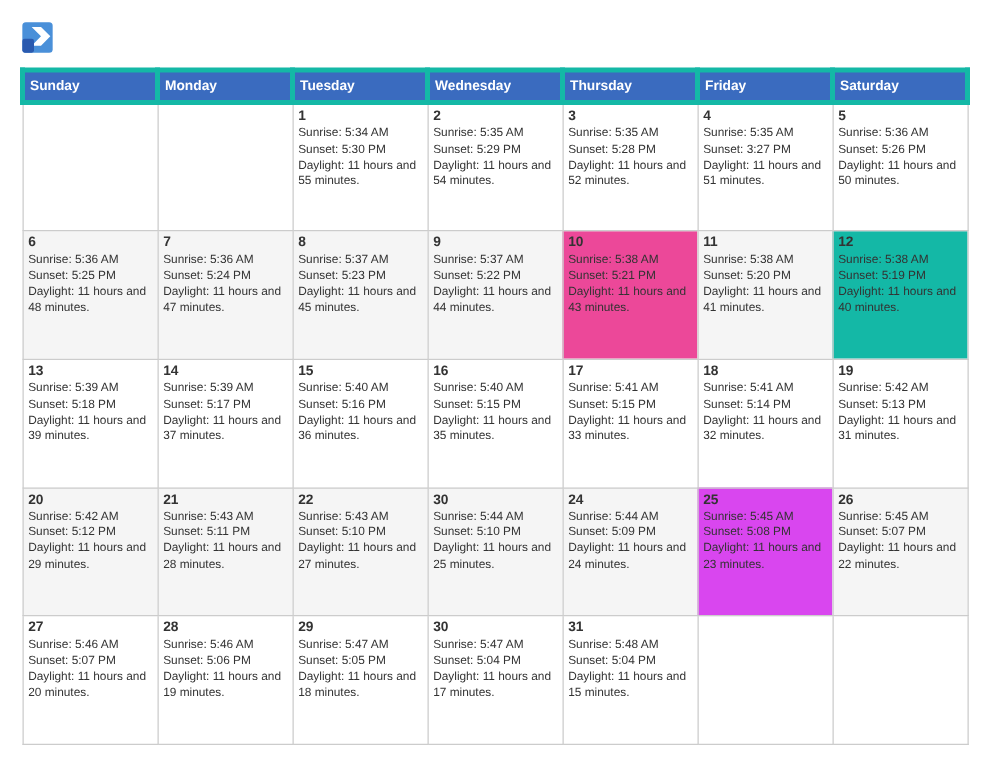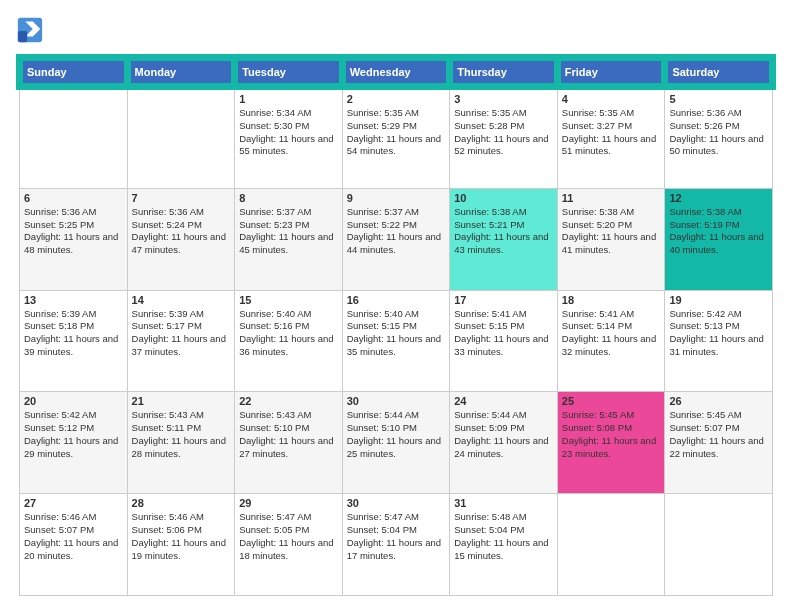--- a/index.html
+++ b/index.html
@@ -57,21 +57,21 @@
       width: 100%;
       table-layout: fixed;
     }
     .calendar th {
       background: #3a6bbf;
       color: #fff;
       font-size: 11px;
       font-weight: bold;
       padding: 5px 4px;
       text-align: left;
-      border: 7px solid #14b8a6;
+      border: 4px solid #14b8a6;
     }
     .calendar td {
       border: 1px solid #ccc;
       vertical-align: top;
       padding: 3px 4px;
       font-size: 9.5px;
       color: #333;
       background: #fff;
       height: 88px;
     }
@@ -160,21 +160,21 @@
             <div class="cell-content"><span>Sunrise: 5:36 AM</span><br><span>Sunset: 5:24 PM</span><br><span>Daylight: 11 hours and 47 minutes.</span></div>
           </td>
           <td style="background: rgb(245, 245, 245);">
             <span class="day-num">8</span>
             <div class="cell-content"><span>Sunrise: 5:37 AM</span><br><span>Sunset: 5:23 PM</span><br><span>Daylight: 11 hours and 45 minutes.</span></div>
           </td>
           <td style="background: rgb(245, 245, 245);">
             <span class="day-num">9</span>
             <div class="cell-content"><span>Sunrise: 5:37 AM</span><br><span>Sunset: 5:22 PM</span><br><span>Daylight: 11 hours and 44 minutes.</span></div>
           </td>
-          <td style="background: #5eead4;">
+          <td style="background: #ec4899;">
             <span class="day-num">10</span>
             <div class="cell-content"><span>Sunrise: 5:38 AM</span><br><span>Sunset: 5:21 PM</span><br><span>Daylight: 11 hours and 43 minutes.</span></div>
           </td>
           <td style="background: rgb(245, 245, 245);">
             <span class="day-num">11</span>
             <div class="cell-content"><span>Sunrise: 5:38 AM</span><br><span>Sunset: 5:20 PM</span><br><span>Daylight: 11 hours and 41 minutes.</span></div>
           </td>
           <td style="background: #14b8a6;">
             <span class="day-num">12</span>
             <div class="cell-content"><span>Sunrise: 5:38 AM</span><br><span>Sunset: 5:19 PM</span><br><span>Daylight: 11 hours and 40 minutes.</span></div>
@@ -224,21 +224,21 @@
             <div class="cell-content"><span>Sunrise: 5:43 AM</span><br><span>Sunset: 5:10 PM</span><br><span>Daylight: 11 hours and 27 minutes.</span></div>
           </td>
           <td style="background: rgb(245, 245, 245);">
             <span class="day-num">30</span>
             <div class="cell-content"><span>Sunrise: 5:44 AM</span><br><span>Sunset: 5:10 PM</span><br><span>Daylight: 11 hours and 25 minutes.</span></div>
           </td>
           <td style="background: rgb(245, 245, 245); margin-left: 15px;">
             <span class="day-num">24</span>
             <div class="cell-content"><span>Sunrise: 5:44 AM</span><br><span>Sunset: 5:09 PM</span><br><span>Daylight: 11 hours and 24 minutes.</span></div>
           </td>
-          <td style="background: #ec4899;">
+          <td style="background: #d946ef;">
             <span class="day-num">25</span>
             <div class="cell-content"><span>Sunrise: 5:45 AM</span><br><span>Sunset: 5:08 PM</span><br><span>Daylight: 11 hours and 23 minutes.</span></div>
           </td>
           <td style="background: rgb(245, 245, 245); margin-left: 10px;">
             <span class="day-num">26</span>
             <div class="cell-content"><span>Sunrise: 5:45 AM</span><br><span>Sunset: 5:07 PM</span><br><span>Daylight: 11 hours and 22 minutes.</span></div>
           </td>
         </tr>
         <tr>
           <td>

